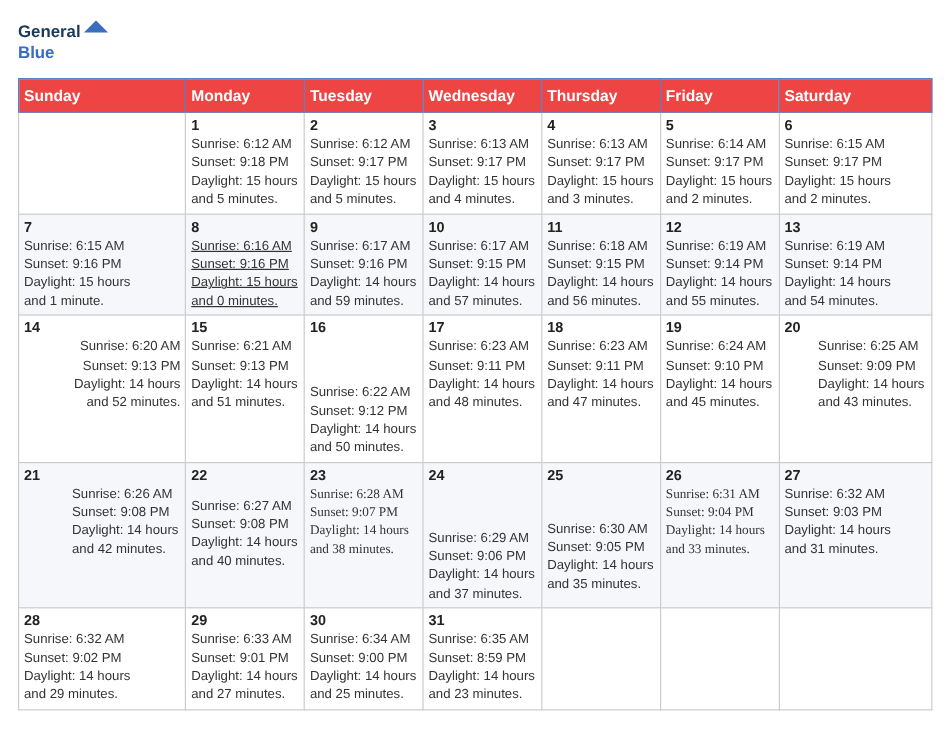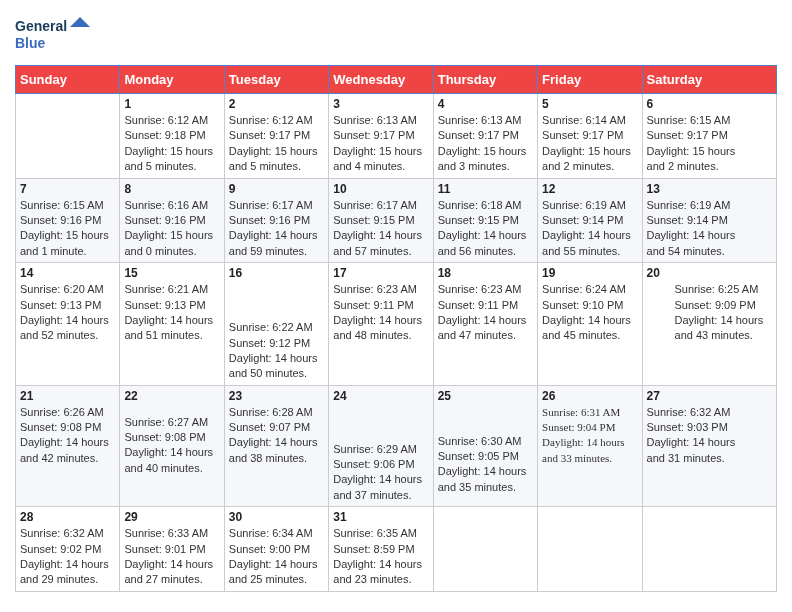--- a/index.html
+++ b/index.html
@@ -152,21 +152,21 @@
       <tr>
         <td>
           <span class="day-number">7</span>
           <div class="cell-info" style="white-space: pre-line;">Sunrise: 6:15 AM
 Sunset: 9:16 PM
 Daylight: 15 hours
 and 1 minute.</div>
         </td>
         <td>
           <span class="day-number">8</span>
-          <div class="cell-info" style="white-space: pre-line;">Sunrise: 6:16 AM
+          <div class="cell-info" style="white-space: pre-line; text-decoration: underline;">Sunrise: 6:16 AM
 Sunset: 9:16 PM
 Daylight: 15 hours
 and 0 minutes.</div>
         </td>
         <td>
           <span class="day-number">9</span>
           <div class="cell-info" style="white-space: pre-line;">Sunrise: 6:17 AM
 Sunset: 9:16 PM
 Daylight: 14 hours
 and 59 minutes.</div>
@@ -196,21 +196,21 @@
           <span class="day-number">13</span>
           <div class="cell-info" style="white-space: pre-line;">Sunrise: 6:19 AM
 Sunset: 9:14 PM
 Daylight: 14 hours
 and 54 minutes.</div>
         </td>
       </tr>
       <tr>
         <td>
           <span class="day-number">14</span>
-          <div class="cell-info" style="white-space: pre-line;">Sunrise: 6:20 AM
+          <div class="cell-info" style="white-space: pre-line; text-align: right;">Sunrise: 6:20 AM
 Sunset: 9:13 PM
 Daylight: 14 hours
 and 52 minutes.</div>
         </td>
         <td>
           <span class="day-number">15</span>
           <div class="cell-info" style="white-space: pre-line;">Sunrise: 6:21 AM
 Sunset: 9:13 PM
 Daylight: 14 hours
 and 51 minutes.</div>
@@ -247,35 +247,35 @@
           <span class="day-number">20</span>
           <div class="cell-info" style="white-space: pre-line; margin-left: 28px;">Sunrise: 6:25 AM
 Sunset: 9:09 PM
 Daylight: 14 hours
 and 43 minutes.</div>
         </td>
       </tr>
       <tr>
         <td>
           <span class="day-number">21</span>
-          <div class="cell-info" style="white-space: pre-line;">Sunrise: 6:26 AM
+          <div class="cell-info" style="white-space: pre-line; margin-left: 40px;">Sunrise: 6:26 AM
 Sunset: 9:08 PM
 Daylight: 14 hours
 and 42 minutes.</div>
         </td>
         <td>
           <span class="day-number">22</span>
           <div class="cell-info" style="white-space: pre-line; margin-top: 12px;">Sunrise: 6:27 AM
 Sunset: 9:08 PM
 Daylight: 14 hours
 and 40 minutes.</div>
         </td>
         <td>
           <span class="day-number">23</span>
-          <div class="cell-info" style="white-space: pre-line;">Sunrise: 6:28 AM
+          <div class="cell-info" style="white-space: pre-line; font-family: Liberation Serif, serif;">Sunrise: 6:28 AM
 Sunset: 9:07 PM
 Daylight: 14 hours
 and 38 minutes.</div>
         </td>
         <td>
           <span class="day-number">24</span>
           <div class="cell-info" style="white-space: pre-line; margin-top: 39px;">Sunrise: 6:29 AM
 Sunset: 9:06 PM
 Daylight: 14 hours
 and 37 minutes.</div>

